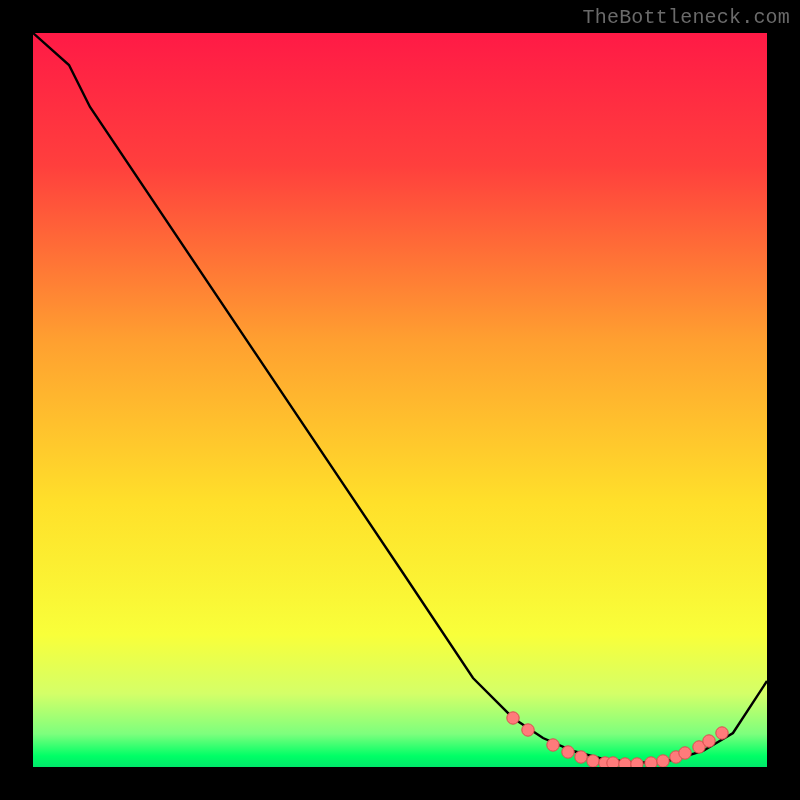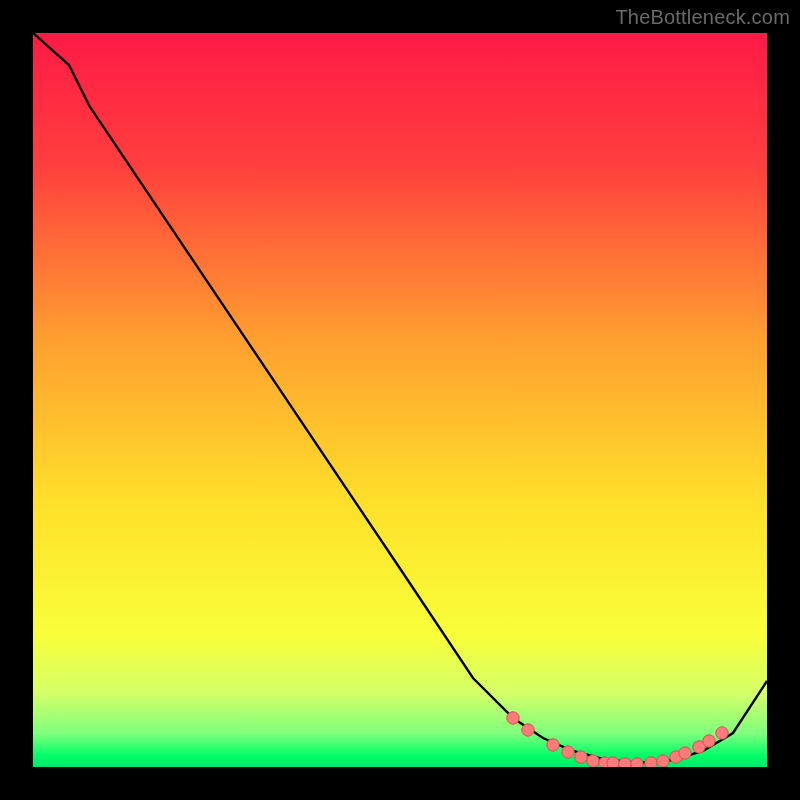--- a/index.html
+++ b/index.html
@@ -9,20 +9,21 @@
     height: 800px;
     background: #000;
     overflow: hidden;
     font-family: Arial, Helvetica, sans-serif;
   }
   .frame {
     position: relative;
     width: 800px;
     height: 800px;
     background: #000;
+    font-family: Liberation Mono, monospace;
   }
   .watermark {
     position: absolute;
     top: 6px;
     right: 10px;
     font-size: 20px;
     font-weight: 500;
     color: #6a6a6a;
     letter-spacing: 0.2px;
     z-index: 5;

